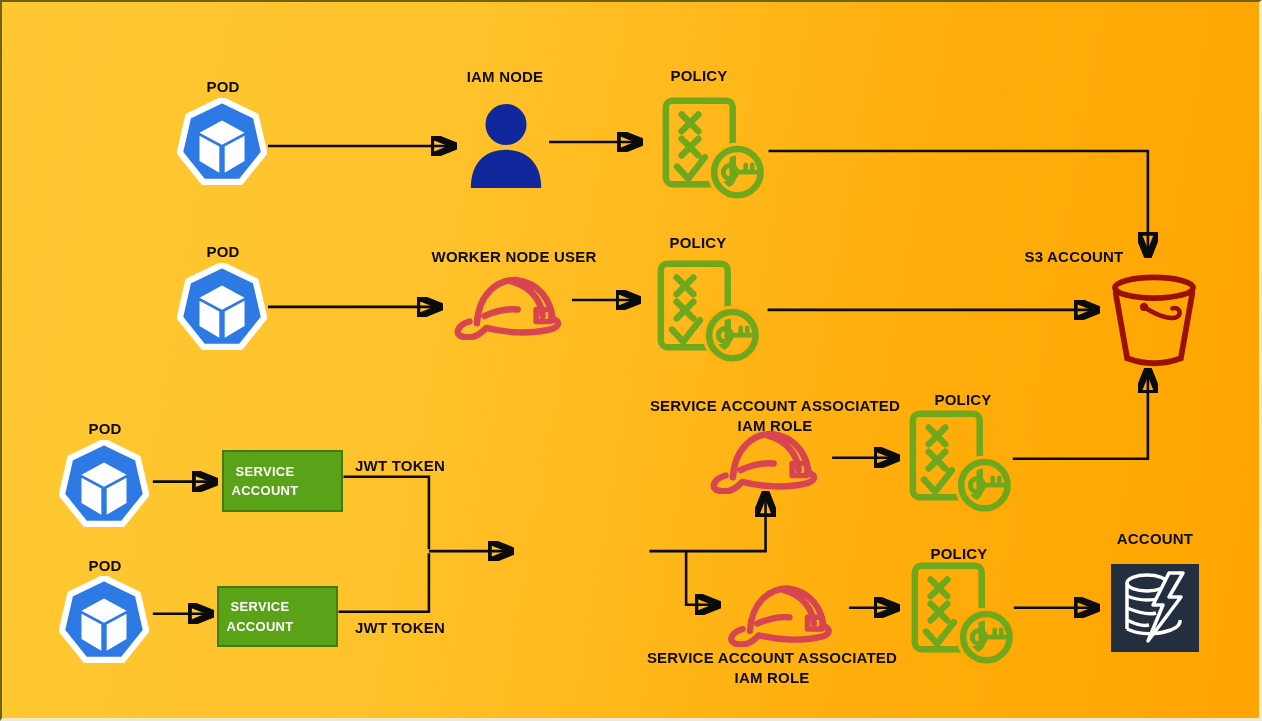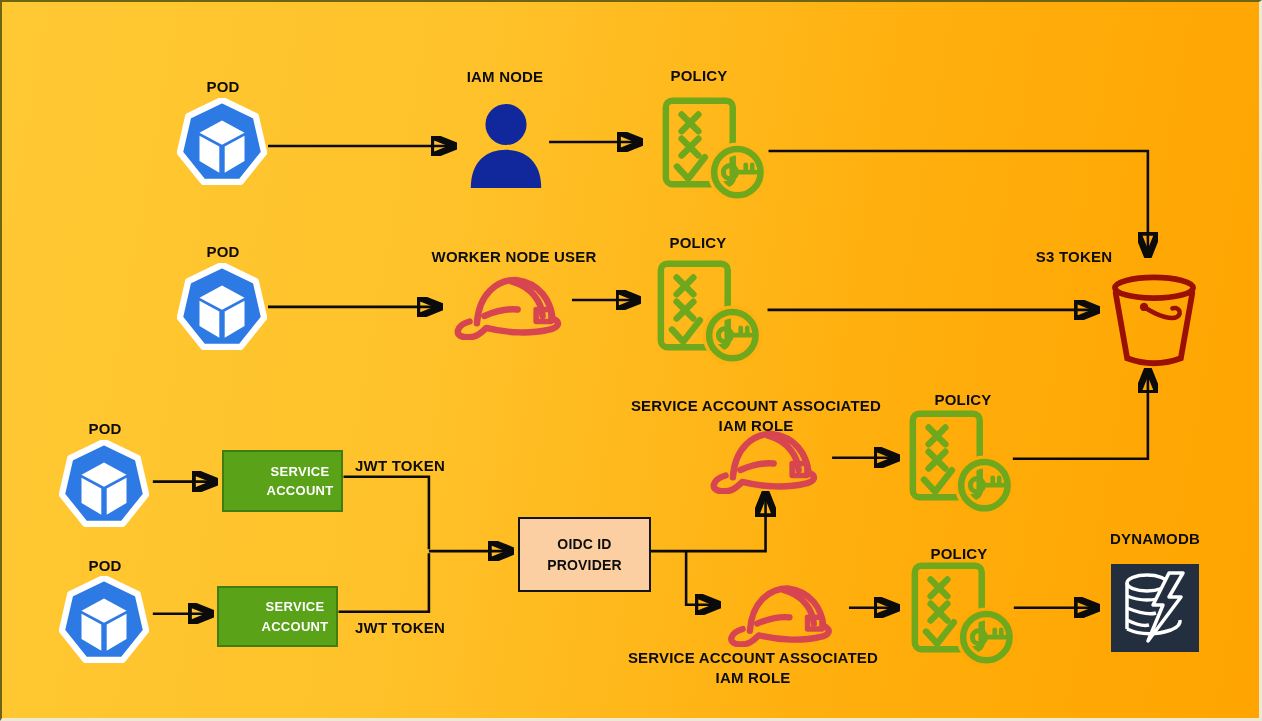--- a/index.html
+++ b/index.html
@@ -16,26 +16,26 @@
     font-family:Liberation Sans, sans-serif;
   }
   .wires{position:absolute;left:0;top:0;width:100%;height:100%;}
   .wires path{stroke:#0b0b0b;stroke-width:2.6;fill:none;}
   .label{
     position:absolute;
     transform:translate(-50%,-50%);
     font-weight:700;font-size:15px;color:#0d0d0d;
     white-space:nowrap;text-align:center;letter-spacing:.2px;
   }
-  .label.wrap{white-space:normal;line-height:1.35;transform:translate(-50%,0);}
+  .label.wrap{white-space:normal;line-height:1.35;transform:translate(-50%,0);margin-left:19px;}
   .icon{position:absolute;}
   .sa-box{
     position:absolute;
     background:#5aa318;border:2px solid #3f7d10;
-    display:flex;align-items:center;justify-content:flex-end;
+    display:flex;align-items:center;justify-content:flex-start;
     color:#ffffff;font-weight:700;font-size:13px;text-align:center;line-height:1.5;
     box-sizing:border-box;letter-spacing:.3px;
   }
   .sa-box span{width:82px;}
   .oidc-box{
     position:absolute;
     background:#fbcfa2;border:2px solid #141414;
     display:flex;align-items:center;justify-content:center;
     color:#0d0d0d;font-weight:700;font-size:14px;text-align:center;line-height:1.5;
     box-sizing:border-box;letter-spacing:.2px;
@@ -76,26 +76,26 @@
   <div class="label" style="left:221px;top:84px">POD</div>
   <div class="label" style="left:221px;top:249px">POD</div>
   <div class="label" style="left:103px;top:426px">POD</div>
   <div class="label" style="left:103px;top:563px">POD</div>
   <div class="label" style="left:503px;top:74px">IAM NODE</div>
   <div class="label" style="left:697px;top:73px">POLICY</div>
   <div class="label" style="left:696px;top:240px">POLICY</div>
   <div class="label" style="left:961px;top:397px">POLICY</div>
   <div class="label" style="left:957px;top:551px">POLICY</div>
   <div class="label" style="left:512px;top:254px">WORKER NODE USER</div>
-  <div class="label" style="left:1072px;top:254px">S3 TOKEN</div>
+  <div class="label" style="left:1072px;top:254px">S3 ACCOUNT</div>
   <div class="label" style="left:398px;top:463px">JWT TOKEN</div>
   <div class="label" style="left:398px;top:625px">JWT TOKEN</div>
   <div class="label wrap" style="left:754px;top:394px;width:260px">SERVICE ACCOUNT ASSOCIATED IAM ROLE</div>
   <div class="label wrap" style="left:751px;top:646px;width:260px">SERVICE ACCOUNT ASSOCIATED IAM ROLE</div>
-  <div class="label" style="left:1153px;top:536px">DYNAMODB</div>
+  <div class="label" style="left:1153px;top:536px">ACCOUNT</div>
 
   <svg class="icon" style="left:175px;top:96px;width:90px;height:90px" viewBox="0 0 100 100">
     <polygon points="50,2 87.5,20.1 96.8,60.7 70.8,93.2 29.2,93.2 3.2,60.7 12.5,20.1" fill="#2e7ae5" stroke="#ffffff" stroke-width="7" stroke-linejoin="round"></polygon>
     <polygon points="50,25 75,38.5 50,52 25,38.5" fill="#ffffff"></polygon>
     <polygon points="25,42 47,54 47,83 25,70" fill="#ffffff"></polygon>
     <polygon points="53,54 75,42 75,70 53,83" fill="#ffffff"></polygon>
   </svg>
   <svg class="icon" style="left:175px;top:261px;width:90px;height:90px" viewBox="0 0 100 100">
     <polygon points="50,2 87.5,20.1 96.8,60.7 70.8,93.2 29.2,93.2 3.2,60.7 12.5,20.1" fill="#2e7ae5" stroke="#ffffff" stroke-width="7" stroke-linejoin="round"></polygon>
     <polygon points="50,25 75,38.5 50,52 25,38.5" fill="#ffffff"></polygon>
@@ -206,17 +206,14 @@
       <polygon points="58,9 42,41 52,41 37,77 70,33 58,33 72,9" fill="#232f3e" stroke="#ffffff" stroke-width="3.5" stroke-linejoin="round"></polygon>
     </svg>
   </div>
 
   <div class="sa-box" style="left:220px;top:448px;width:121px;height:62px">
     <span>SERVICE ACCOUNT</span>
   </div>
   <div class="sa-box" style="left:215px;top:584px;width:121px;height:61px">
     <span>SERVICE ACCOUNT</span>
   </div>
-  <div class="oidc-box" style="left:516px;top:515px;width:133px;height:75px">
-    <span>OIDC ID PROVIDER</span>
-  </div>
 
 </div>
 
 </body></html>

